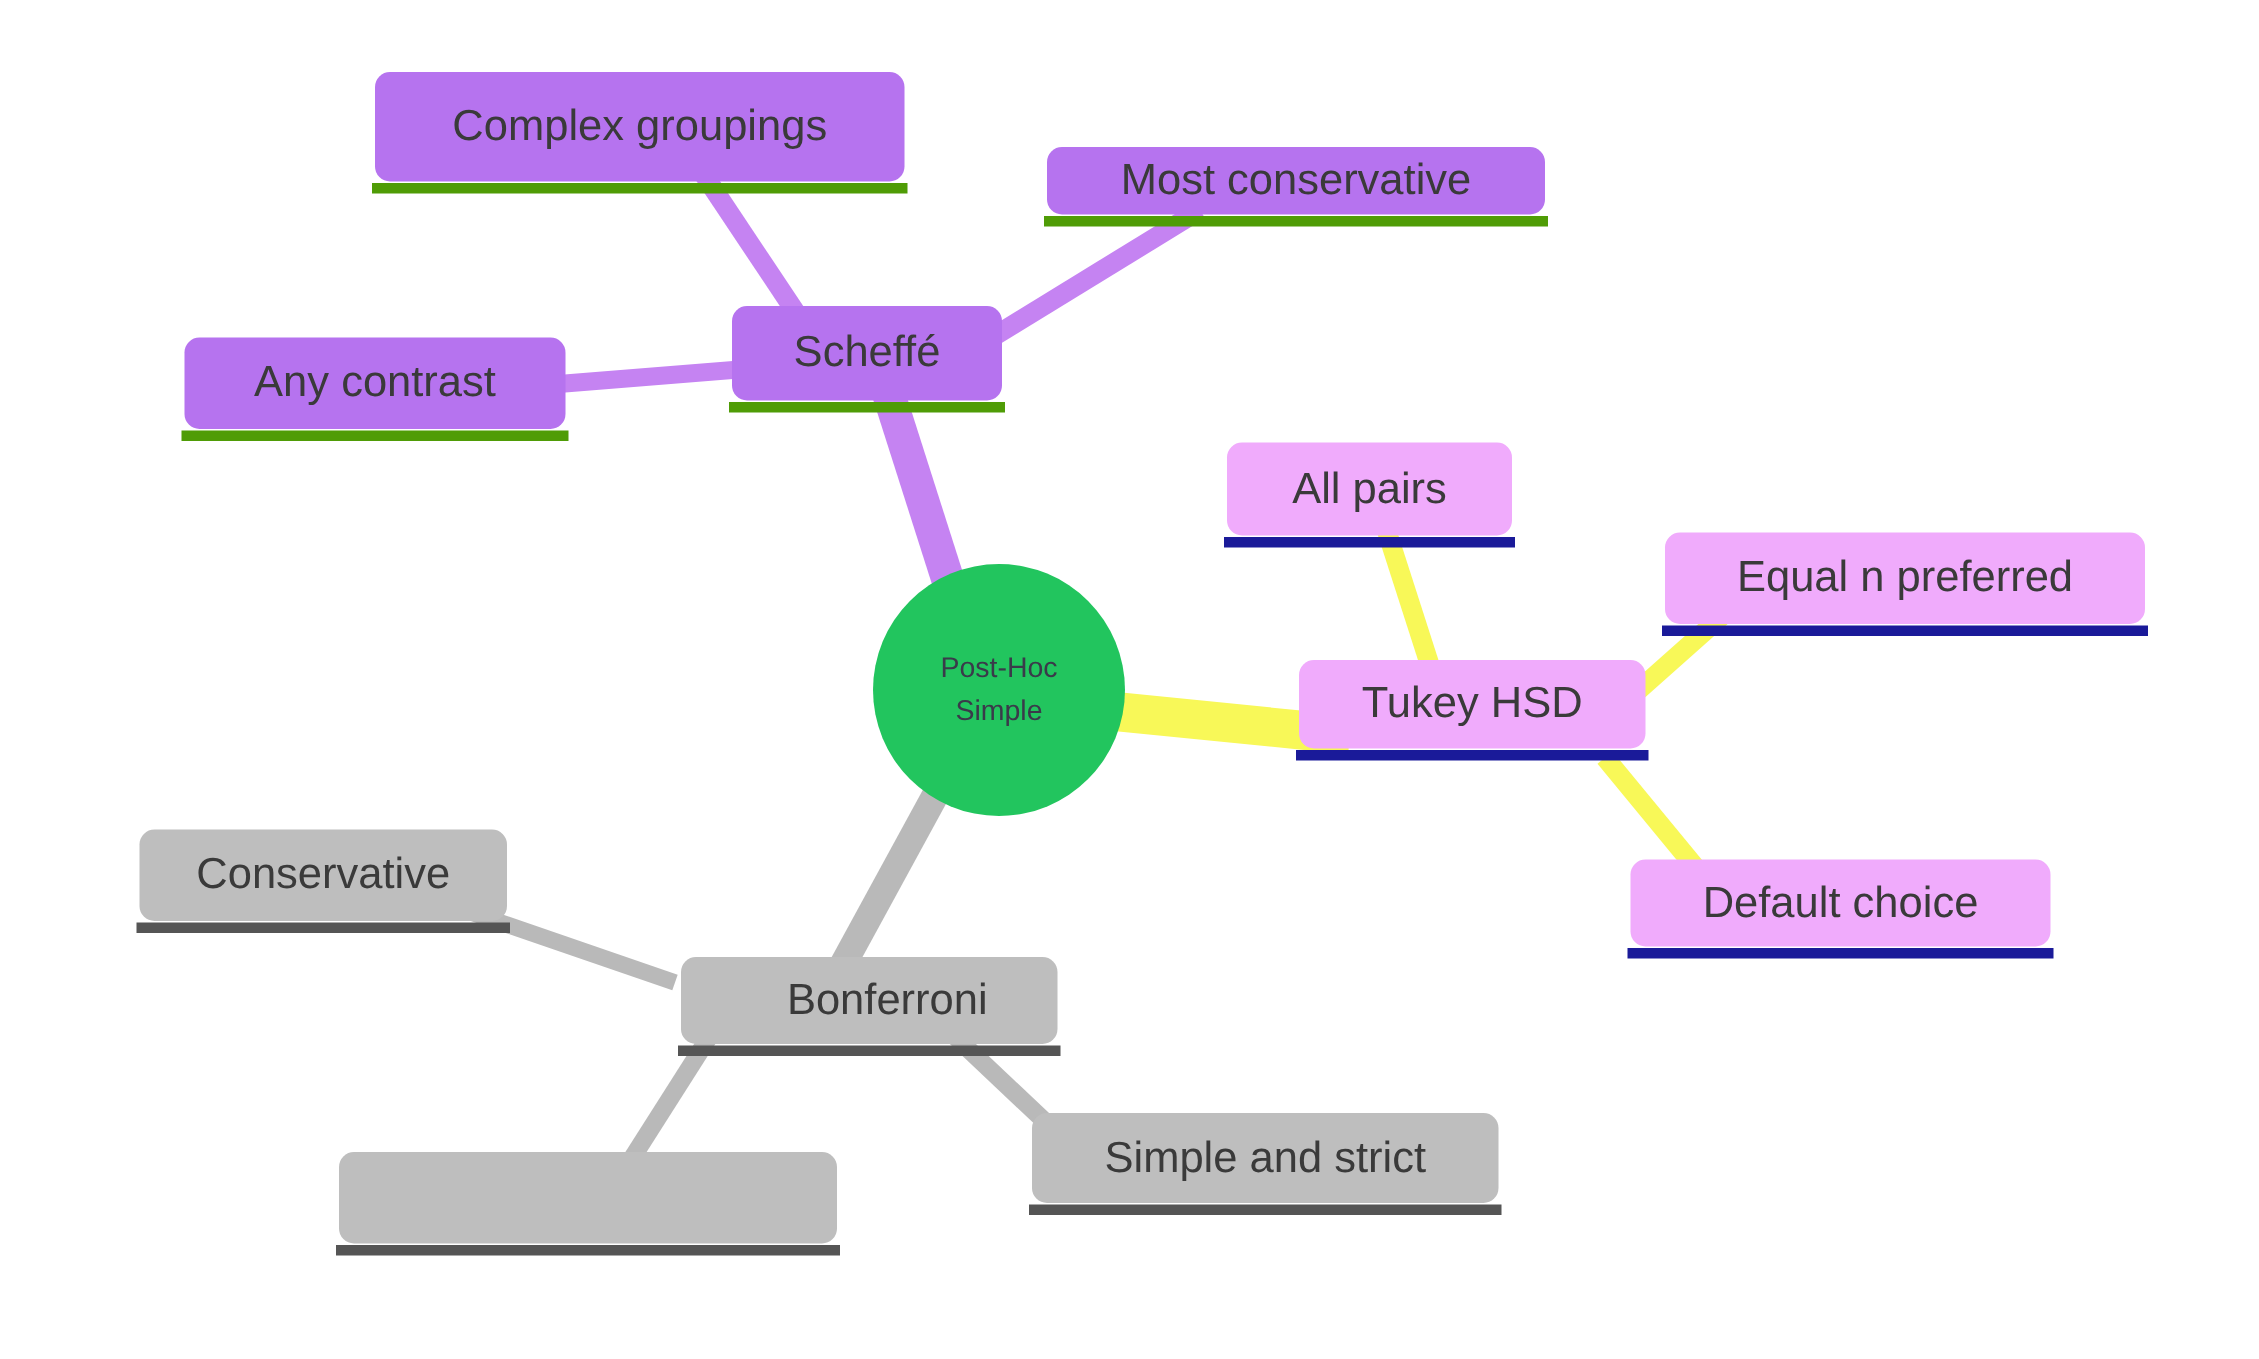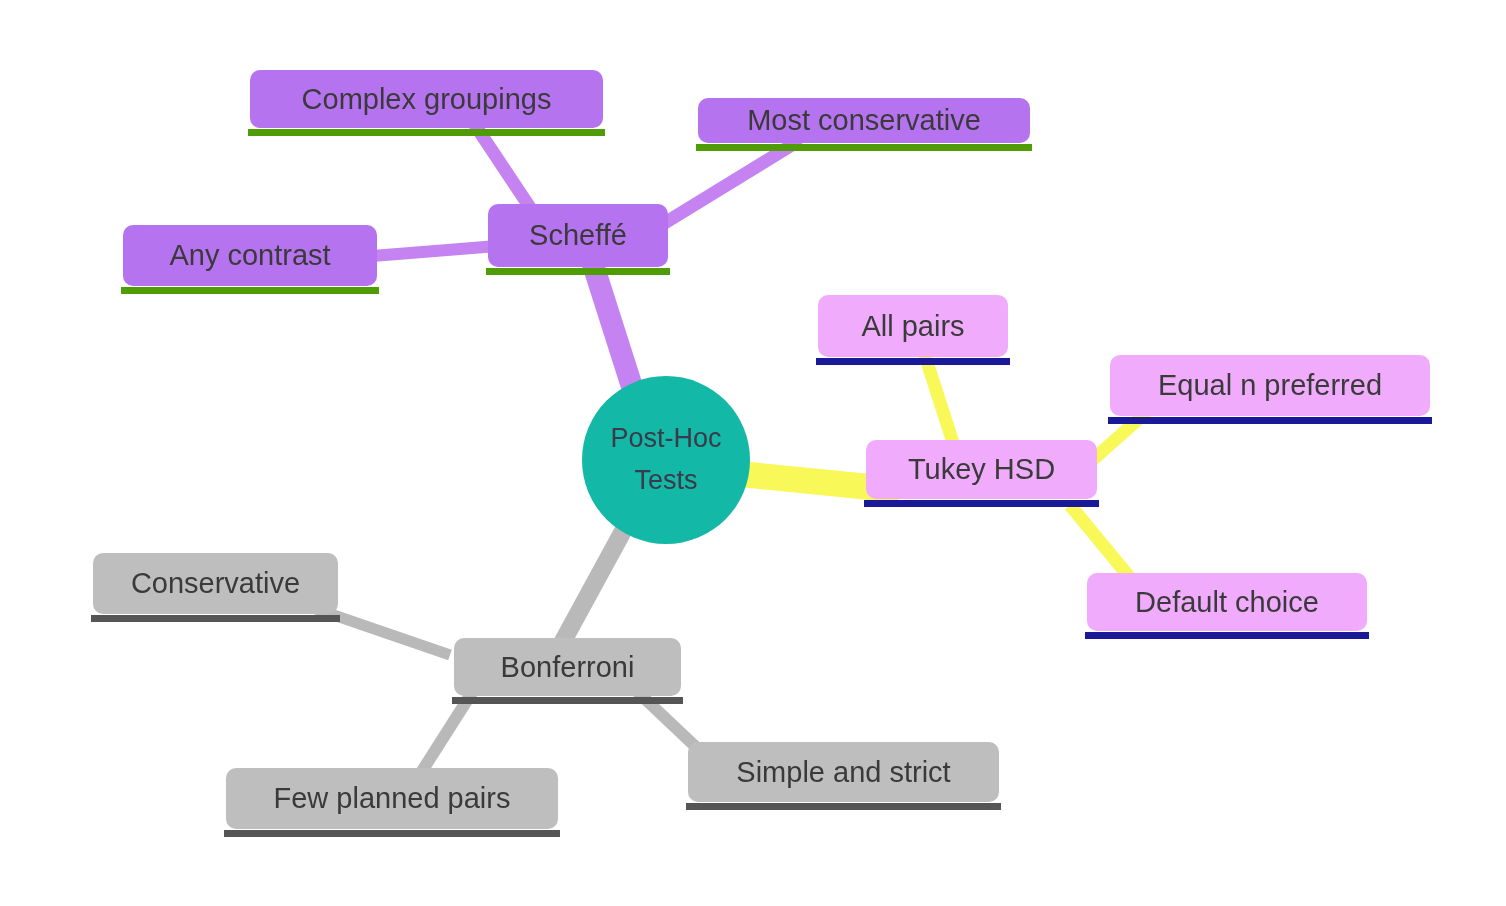--- a/index.html
+++ b/index.html
@@ -49,41 +49,41 @@
 
   
   .central {
     position: absolute;
     z-index: 2;
     left: 582px;
     top: 376px;
     width: 168px;
     height: 168px;
     border-radius: 50%;
-    background: #14b8a6;
+    background: #22c55e;
     display: flex;
     flex-direction: column;
     align-items: center;
     justify-content: center;
-    font-size: 27px;
+    font-size: 19px;
     line-height: 1.55;
     color: #3a3a4a;
   }
 
   
-  #node-complex-groupings { left: 250px;  top: 70px;  width: 353px; height: 58px; }
+  #node-complex-groupings { left: 250px;  top: 48px;  width: 353px; height: 73px; }
   #node-most-conservative { left: 698px;  top: 98px;  width: 332px; height: 45px; }
   #node-scheffe           { left: 488px;  top: 204px; width: 180px; height: 63px; }
   #node-any-contrast      { left: 123px;  top: 225px; width: 254px; height: 61px; }
   #node-all-pairs         { left: 818px;  top: 295px; width: 190px; height: 62px; }
   #node-equal-n-preferred { left: 1110px; top: 355px; width: 320px; height: 61px; }
   #node-tukey-hsd         { left: 866px;  top: 440px; width: 231px; height: 59px; }
   #node-default-choice    { left: 1087px; top: 573px; width: 280px; height: 58px; }
   #node-conservative      { left: 62px;   top: 553px; width: 245px; height: 61px; }
-  #node-bonferroni        { left: 423px;  top: 638px; width: 227px; height: 58px; }
+  #node-bonferroni        { left: 423px;  top: 638px; width: 227px; height: 58px; padding-left: 24px; }
   #node-few-planned-pairs { left: 195px;  top: 768px; width: 332px; height: 61px; }
   #node-simple-and-strict { left: 657px;  top: 742px; width: 311px; height: 60px; }
 </style>
 </head>
 <body>
 
 <div class="canvas">
 
   <svg class="connectors" width="1506" height="906">
 
@@ -99,21 +99,21 @@
     <line x1="1070" y1="480" x2="1160" y2="400" stroke="#f8f858" stroke-width="13"></line>
     <line x1="1070" y1="505" x2="1140" y2="590" stroke="#f8f858" stroke-width="13"></line>
 
     <line x1="450" y1="655" x2="290" y2="600" stroke="#b9b9b9" stroke-width="11"></line>
     <line x1="480" y1="680" x2="410" y2="790" stroke="#b9b9b9" stroke-width="12"></line>
     <line x1="625" y1="680" x2="715" y2="765" stroke="#b9b9b9" stroke-width="12"></line>
   </svg>
 
   <div class="central">
     <span>Post-Hoc</span>
-    <span>Tests</span>
+    <span>Simple</span>
   </div>
 
   <div class="node purple" id="node-scheffe">
     <span>Scheffé</span>
     <div class="underline"></div>
   </div>
   <div class="node purple" id="node-complex-groupings">
     <span>Complex groupings</span>
     <div class="underline"></div>
   </div>
@@ -145,21 +145,20 @@
 
   <div class="node gray" id="node-bonferroni">
     <span>Bonferroni</span>
     <div class="underline"></div>
   </div>
   <div class="node gray" id="node-conservative">
     <span>Conservative</span>
     <div class="underline"></div>
   </div>
   <div class="node gray" id="node-few-planned-pairs">
-    <span>Few planned pairs</span>
     <div class="underline"></div>
   </div>
   <div class="node gray" id="node-simple-and-strict">
     <span>Simple and strict</span>
     <div class="underline"></div>
   </div>
 
 </div>
 
 </body></html>

